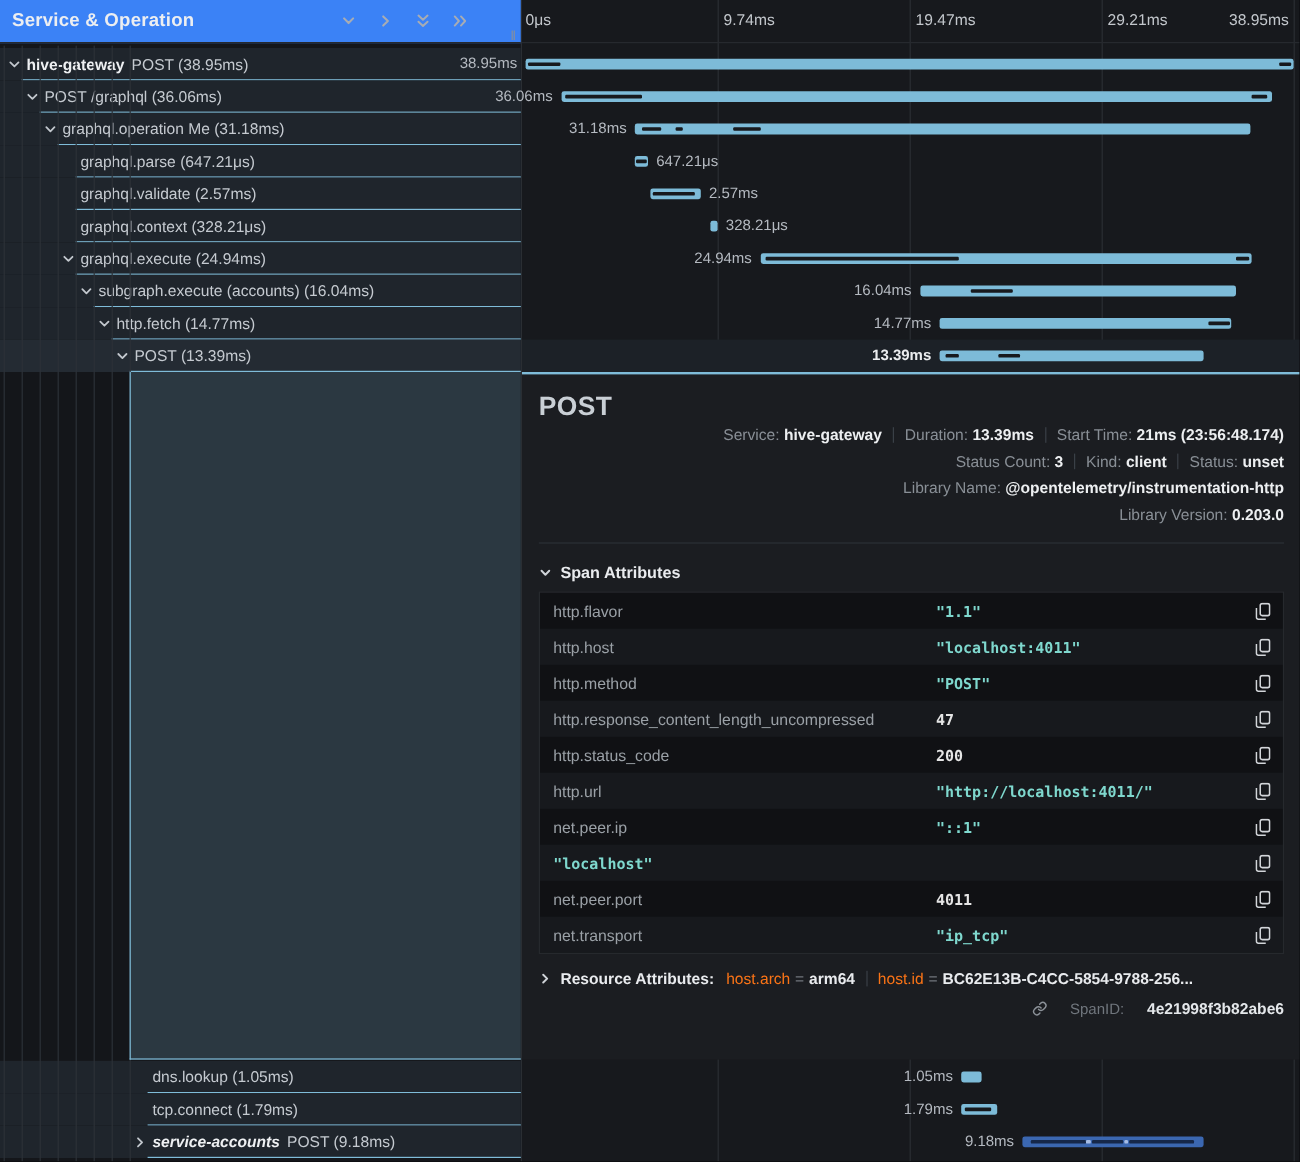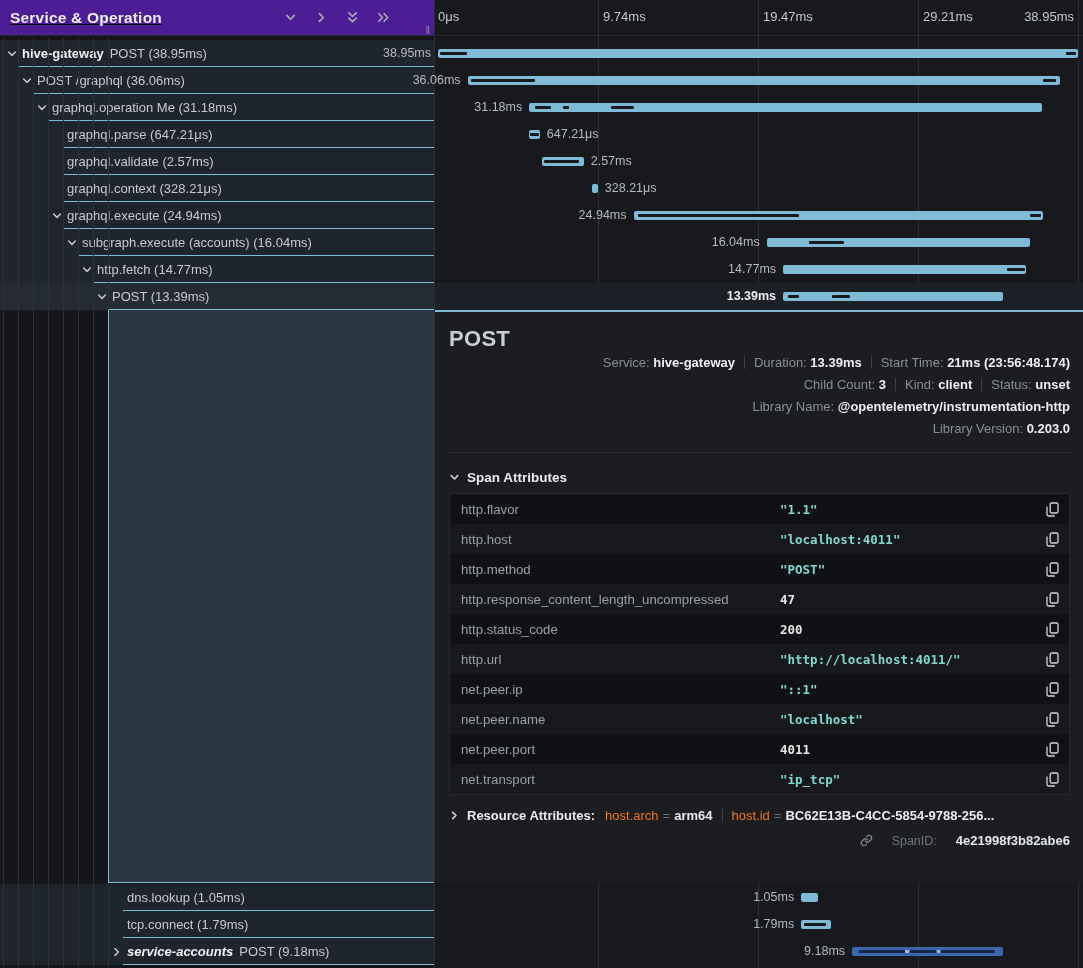--- a/index.html
+++ b/index.html
@@ -5,22 +5,22 @@
   * { box-sizing: border-box; margin: 0; padding: 0; }
   html,body { background:#0b0c0e; }
   .app {
     position: relative; width:1083px; height:968px; overflow:hidden;
     font-family:"Liberation Sans", sans-serif; background:#14161a;
     -webkit-font-smoothing:antialiased;
   }
   
   .left-panel { position:absolute; left:0; top:0; width:434px; height:968px; background:#14161a; }
   .left-header {
-    position:absolute; left:0; top:0; width:434px; height:36px; background:#4c1d95;
-    border-bottom:1px solid #26292e; display:flex; align-items:center; padding:0 10px; z-index:5;text-decoration:underline;
+    position:absolute; left:0; top:0; width:434px; height:36px; background:#3b82f6;
+    border-bottom:1px solid #26292e; display:flex; align-items:center; padding:0 10px; z-index:5;
   }
   .lh-title { font-size:15.5px; font-weight:bold; color:#eceef1; letter-spacing:.2px; }
   .lh-icons { margin-left:auto; margin-right:34px; display:flex; gap:18px; align-items:center; }
   .lh-icons .ibtn { color:#a7acb4; cursor:pointer; display:flex; align-items:center; }
   .resize-handle { position:absolute; right:3px; top:24px; color:#8b9097; font-size:11px; z-index:6; letter-spacing:1px; cursor:col-resize; }
   .guide { position:absolute; top:38px; bottom:0; width:1px; background:#2c3137; z-index:2; pointer-events:none; }
   .trow {
     position:absolute; left:0; width:434px; height:27px; background:#1f252c; z-index:1;
     display:flex; align-items:center; font-size:13px; color:#c5cad0; white-space:nowrap; cursor:pointer;
   }
@@ -320,21 +320,21 @@
           </div>
           <span class="blabel" style="right: 238.931px;">9.18ms</span>
         </div>
       </div>
 
     <div class="detail-panel">
       <div class="dp-head">
         <div class="dp-title">POST</div>
         <div class="dp-meta" id="dp-meta">
             <div class="mline"><span class="mlabel">Service: </span><span class="mval">hive-gateway</span><span class="msep"></span><span class="mlabel">Duration: </span><span class="mval">13.39ms</span><span class="msep"></span><span class="mlabel">Start Time: </span><span class="mval">21ms (23:56:48.174)</span></div>
-            <div class="mline"><span class="mlabel">Child Count: </span><span class="mval">3</span><span class="msep"></span><span class="mlabel">Kind: </span><span class="mval">client</span><span class="msep"></span><span class="mlabel">Status: </span><span class="mval">unset</span></div>
+            <div class="mline"><span class="mlabel">Status Count: </span><span class="mval">3</span><span class="msep"></span><span class="mlabel">Kind: </span><span class="mval">client</span><span class="msep"></span><span class="mlabel">Status: </span><span class="mval">unset</span></div>
             <div class="mline"><span class="mlabel">Library Name: </span><span class="mval">@opentelemetry/instrumentation-http</span></div>
             <div class="mline"><span class="mlabel">Library Version: </span><span class="mval">0.203.0</span></div>
           </div>
       </div>
       <div class="dp-divider"></div>
       <div class="dp-section">
         <span class="chev">
             <svg width="11" height="11" viewBox="0 0 12 12">
               <polyline points="2.5,4 6,7.6 9.5,4" fill="none" stroke="currentColor" stroke-width="1.8" stroke-linecap="round" stroke-linejoin="round"></polyline>
             </svg>
@@ -406,21 +406,20 @@
             <div class="akey">net.peer.ip</div>
             <div class="aval string">"::1"</div>
             <button class="copy-btn">
               <svg width="13" height="15" viewBox="0 0 13 15" fill="none" stroke="#d2d5d9" stroke-width="1.3" stroke-linejoin="round">
                 <rect x="4.2" y="1" width="7.8" height="10" rx="1.6"></rect>
                 <path d="M8.8 14H2.6A1.6 1.6 0 0 1 1 12.4V4.6"></path>
               </svg>
             </button>
           </div>
           <div class="arow">
-            <div class="akey">net.peer.name</div>
             <div class="aval string">"localhost"</div>
             <button class="copy-btn">
               <svg width="13" height="15" viewBox="0 0 13 15" fill="none" stroke="#d2d5d9" stroke-width="1.3" stroke-linejoin="round">
                 <rect x="4.2" y="1" width="7.8" height="10" rx="1.6"></rect>
                 <path d="M8.8 14H2.6A1.6 1.6 0 0 1 1 12.4V4.6"></path>
               </svg>
             </button>
           </div>
           <div class="arow">
             <div class="akey">net.peer.port</div>

